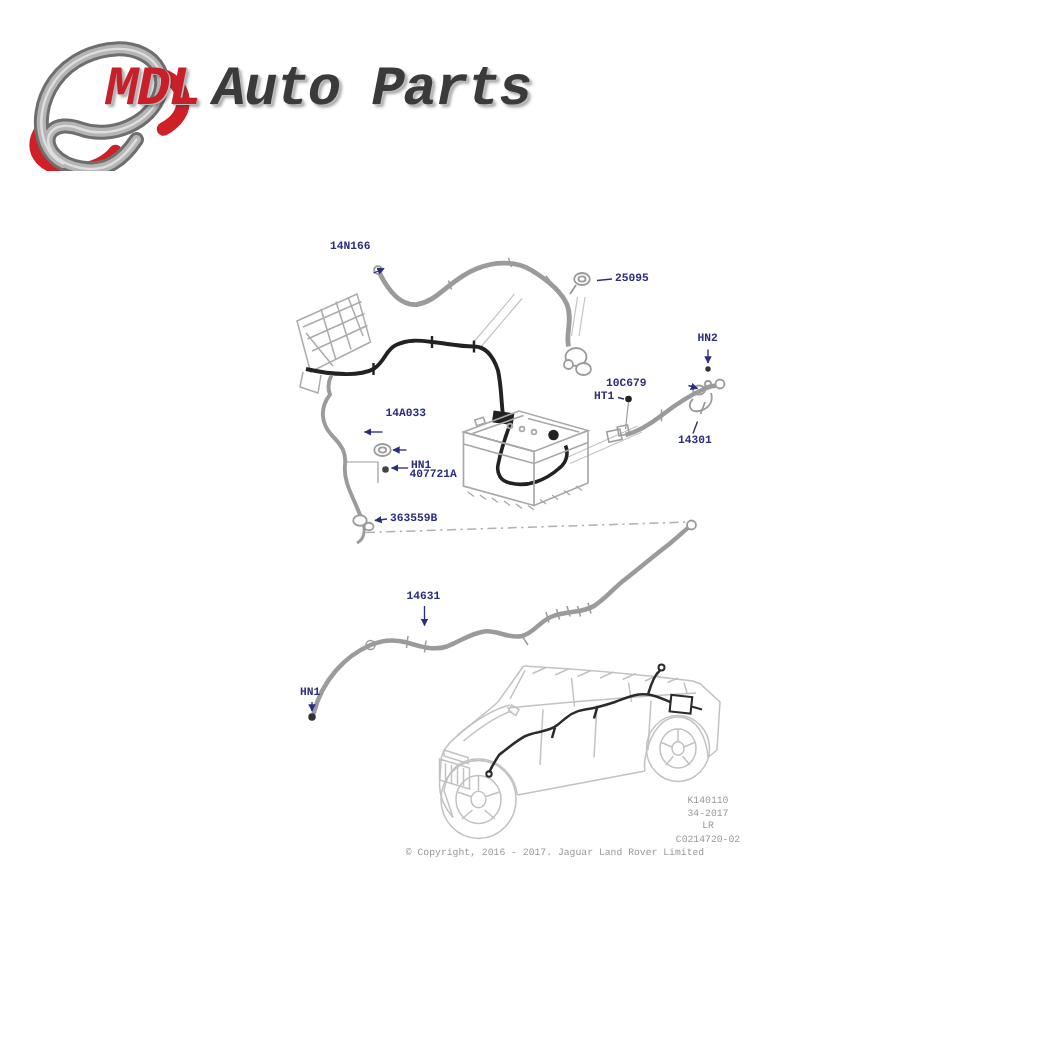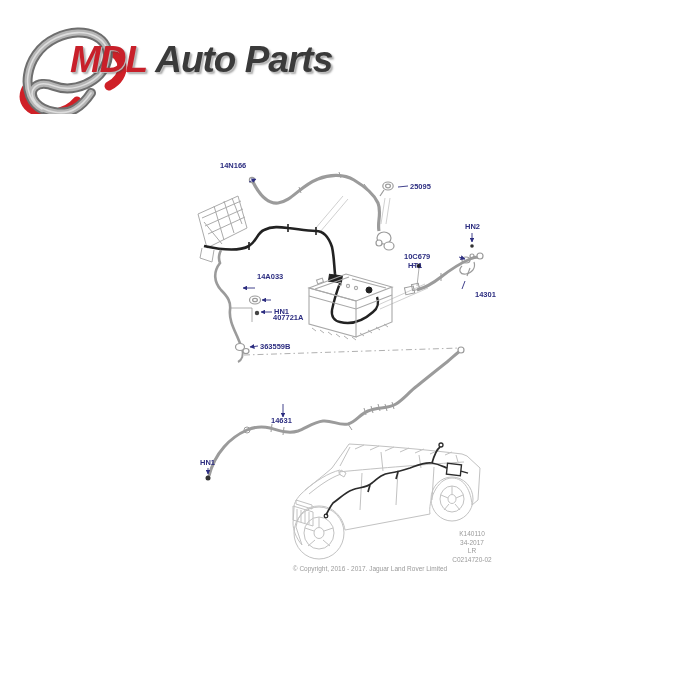--- a/index.html
+++ b/index.html
@@ -1,17 +1,17 @@
 <!DOCTYPE html>
 <html><head>
 <meta charset="utf-8">
 <style>
   html,body{margin:0;padding:0;background:#fff;}
   #stage{position:relative;width:700px;height:628px;background:#ffffff;overflow:hidden;
-         font-family:Liberation Sans, sans-serif;}
+         font-family:Liberation Mono, monospace;}
   
   #logo{position:absolute;left:12px;top:12px;width:360px;height:100px;}
   #swirl{position:absolute;left:0;top:2px;}
   #brandtext{position:absolute;left:58px;top:26px;white-space:nowrap;
              font-style:italic;font-weight:bold;font-size:37px;letter-spacing:-1px;line-height:1.2;}
   .brand-red{color:#c8202a;text-shadow:1px 1px 0 #b9b9b9,2px 2px 2px rgba(60,60,60,.45);}
   .brand-dark{color:#3a3a3a;margin-left:8px;
               text-shadow:1px 1px 0 #bdbdbd,2px 2px 2px rgba(60,60,60,.45);}
   
   #diagram{position:absolute;left:0;top:0;}
@@ -194,27 +194,27 @@
       <path d="M258,346 L250,347" marker-end="url(#arr)"></path>
       <path d="M283,404 L283,417" marker-end="url(#arr)"></path>
       <path d="M208,468 L208,474" marker-end="url(#arr)"></path>
     </g>
   </svg>
 
   <div class="callout" style="left:220px;top:161px">14N166</div>
   <div class="callout" style="left:410px;top:182px">25095</div>
   <div class="callout" style="left:465px;top:222px">HN2</div>
   <div class="callout" style="left:404px;top:252px">10C679</div>
-  <div class="callout" style="left:408px;top:261px">HT1</div>
-  <div class="callout" style="left:475px;top:290px">14301</div>
+  <div class="callout" style="left:396px;top:261px">HT1</div>
+  <div class="callout" style="left:452px;top:290px">14301</div>
   <div class="callout" style="left:257px;top:272px">14A033</div>
   <div class="callout" style="left:273px;top:313px">407721A</div>
   <div class="callout" style="left:274px;top:307px">HN1</div>
   <div class="callout" style="left:260px;top:342px">363559B</div>
-  <div class="callout" style="left:271px;top:416px">14631</div>
+  <div class="callout" style="left:271px;top:394px">14631</div>
   <div class="callout" style="left:200px;top:458px">HN1</div>
 
   <div id="plate">
     <div>K140110</div>
     <div>34-2017</div>
     <div>LR</div>
     <div>C0214720-02</div>
   </div>
 
   <div id="copyright">© Copyright, 2016 - 2017. Jaguar Land Rover Limited</div>

